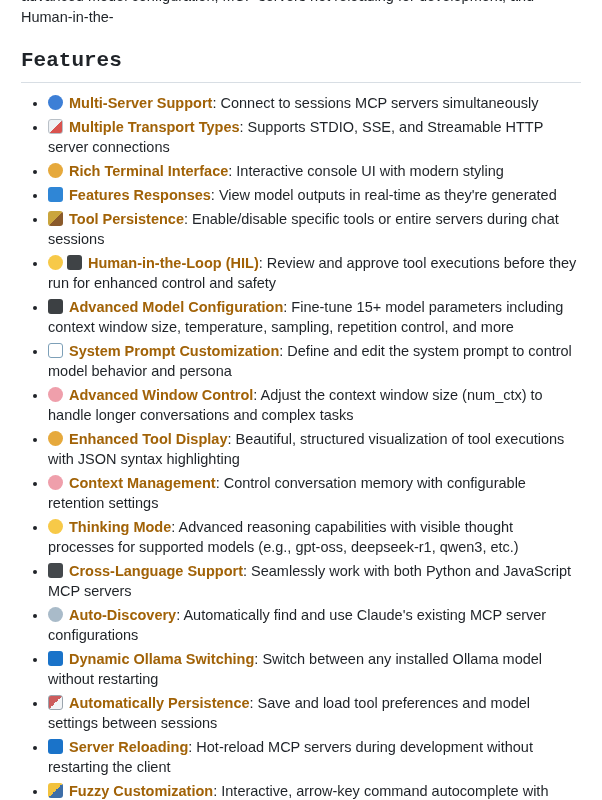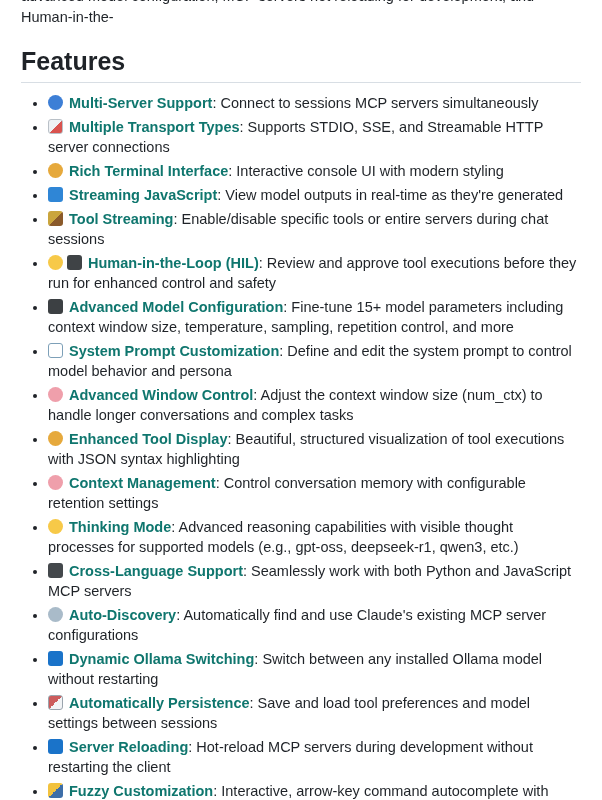--- a/index.html
+++ b/index.html
@@ -21,45 +21,46 @@
     -webkit-font-smoothing: antialiased;
   }
   .intro {
     margin: 0;
     line-height: 21px;
   }
   h2.features-heading {
     margin: 20px 0 10px 0;
     padding-bottom: 8px;
     border-bottom: 1px solid #d8dee4;
-    font-size: 25px;
+    font-size: 21px;
     line-height: 26px;
     font-weight: 700;
     color: #1f2328;
+    font-family: Liberation Mono, monospace;
   }
   ul.features {
     margin: 5px 0 0 0;
     padding-left: 27px;
     list-style: disc outside;
   }
   ul.features li {
     line-height: 20px;
     margin: 0;
     padding-right: 2px;
   }
   ul.features li + li {
     margin-top: 4px;
   }
   ul.features li::marker {
     color: #1f2328;
     font-size: 13px;
   }
   .feature-name {
     font-weight: 700;
-    color: #0f766e;
+    color: #a16207;
   }
   .emoji {
     display: inline-block;
     width: 15px;
     height: 15px;
     border-radius: 3px;
     vertical-align: -2px;
     margin-right: 6px;
     box-sizing: border-box;
   }
@@ -75,22 +76,22 @@
     <span>advanced model configuration, MCP servers hot reloading for development, and Human-in-the-</span>
     <br>
   </p>
 
   <h2 class="features-heading">Features</h2>
 
   <ul class="features">
       <li><span class="emoji" title="🌐" style="background: rgb(61, 127, 214); border-radius: 50%;"></span><strong class="feature-name">Multi-Server Support</strong><span>: Connect to sessions MCP servers simultaneously</span></li>
       <li><span class="emoji" title="🚀" style="background: linear-gradient(135deg, rgb(238, 241, 244) 50%, rgb(217, 83, 79) 50%); border: 1px solid rgb(185, 192, 199);"></span><strong class="feature-name">Multiple Transport Types</strong><span>: Supports STDIO, SSE, and Streamable HTTP server connections</span></li>
       <li><span class="emoji" title="🎨" style="background: rgb(230, 169, 60); border-radius: 50%;"></span><strong class="feature-name">Rich Terminal Interface</strong><span>: Interactive console UI with modern styling</span></li>
-      <li><span class="emoji" title="🌊" style="background: rgb(47, 134, 214);"></span><strong class="feature-name">Streaming JavaScript</strong><span>: View model outputs in real-time as they're generated</span></li>
-      <li><span class="emoji" title="🛠️" style="background: linear-gradient(135deg, rgb(202, 165, 61) 50%, rgb(138, 90, 43) 50%);"></span><strong class="feature-name">Tool Streaming</strong><span>: Enable/disable specific tools or entire servers during chat sessions</span></li>
+      <li><span class="emoji" title="🌊" style="background: rgb(47, 134, 214);"></span><strong class="feature-name">Features Responses</strong><span>: View model outputs in real-time as they're generated</span></li>
+      <li><span class="emoji" title="🛠️" style="background: linear-gradient(135deg, rgb(202, 165, 61) 50%, rgb(138, 90, 43) 50%);"></span><strong class="feature-name">Tool Persistence</strong><span>: Enable/disable specific tools or entire servers during chat sessions</span></li>
       <li><span class="emoji" title="🧑" style="background: rgb(247, 201, 72); border-radius: 50%;"></span><span class="emoji" title="💻" style="background: rgb(63, 67, 70);"></span><strong class="feature-name">Human-in-the-Loop (HIL)</strong><span>: Review and approve tool executions before they run for enhanced control and safety</span></li>
       <li><span class="emoji" title="🎮" style="background: rgb(60, 64, 67);"></span><strong class="feature-name">Advanced Model Configuration</strong><span>: Fine-tune 15+ model parameters including context window size, temperature, sampling, repetition control, and more</span></li>
       <li><span class="emoji" title="💬" style="background: rgb(255, 255, 255); border: 1px solid rgb(125, 160, 184);"></span><strong class="feature-name">System Prompt Customization</strong><span>: Define and edit the system prompt to control model behavior and persona</span></li>
       <li><span class="emoji" title="🧠" style="background: rgb(239, 159, 171); border-radius: 50%;"></span><strong class="feature-name">Advanced Window Control</strong><span>: Adjust the context window size (num_ctx) to handle longer conversations and complex tasks</span></li>
       <li><span class="emoji" title="🎨" style="background: rgb(230, 169, 60); border-radius: 50%;"></span><strong class="feature-name">Enhanced Tool Display</strong><span>: Beautiful, structured visualization of tool executions with JSON syntax highlighting</span></li>
       <li><span class="emoji" title="🧠" style="background: rgb(239, 159, 171); border-radius: 50%;"></span><strong class="feature-name">Context Management</strong><span>: Control conversation memory with configurable retention settings</span></li>
       <li><span class="emoji" title="🤔" style="background: rgb(247, 201, 72); border-radius: 50%;"></span><strong class="feature-name">Thinking Mode</strong><span>: Advanced reasoning capabilities with visible thought processes for supported models (e.g., gpt-oss, deepseek-r1, qwen3, etc.)</span></li>
       <li><span class="emoji" title="🦙" style="background: rgb(68, 72, 76);"></span><strong class="feature-name">Cross-Language Support</strong><span>: Seamlessly work with both Python and JavaScript MCP servers</span></li>
       <li><span class="emoji" title="🔍" style="background: rgb(169, 187, 201); border-radius: 50%;"></span><strong class="feature-name">Auto-Discovery</strong><span>: Automatically find and use Claude's existing MCP server configurations</span></li>
       <li><span class="emoji" title="🔄" style="background: rgb(26, 115, 201);"></span><strong class="feature-name">Dynamic Ollama Switching</strong><span>: Switch between any installed Ollama model without restarting</span></li>

